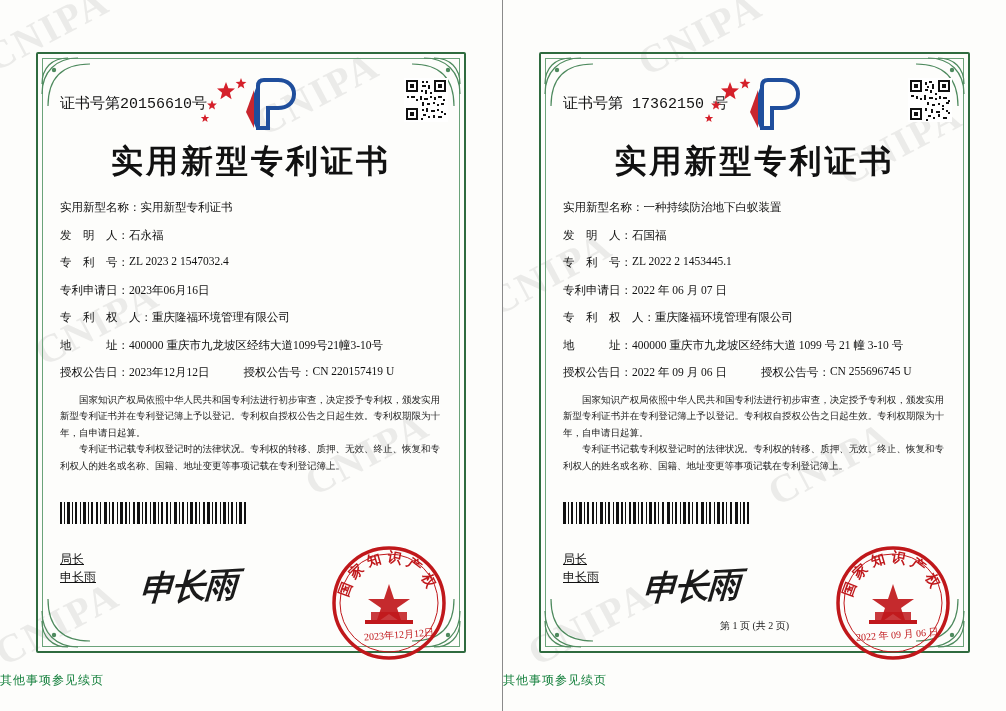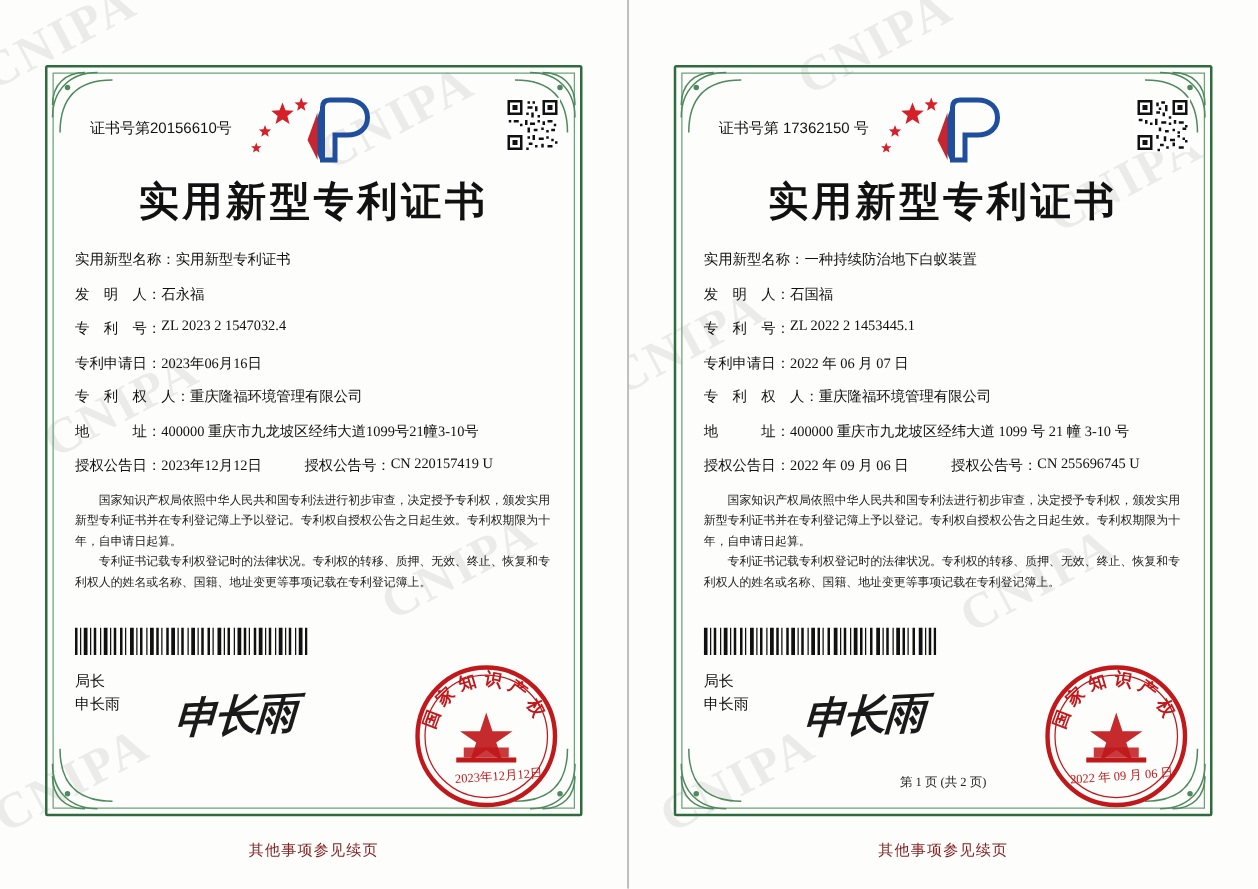--- a/index.html
+++ b/index.html
@@ -47,23 +47,23 @@
   }
   .corner svg{display:block;}
   .content{
     position:absolute;
     left:52px;right:52px;top:70px;bottom:74px;
   }
   .topbar{
     position:relative;height:64px;
   }
   .certno{
-    position:absolute;left:20px;top:24px;
-    font-size:12px;color:#111;
-    font-family:Liberation Sans, sans-serif;
+    position:absolute;left:8px;top:24px;
+    font-size:15px;color:#111;
+    font-family:Liberation Mono, monospace;
     white-space:nowrap;
   }
   .logo{
     position:absolute;left:50%;transform:translateX(-50%);top:6px;
     width:110px;height:56px;
   }
   .qr{
     position:absolute;right:2px;top:8px;
     width:44px;height:44px;
   }
@@ -110,21 +110,22 @@
     position:relative;
     margin-top:8px;
     padding-left:8px;
     height:86px;
   }
   .director{
     font-size:12px;
     line-height:1.5;
     color:#111;
     font-family:"Liberation Serif", serif;
-    margin-top:12px;
+    margin-top:26px;
+    text-decoration:underline;
   }
   .signature{
     position:absolute;
     left:88px;top:14px;
     font-size:34px;
     color:#1a1a1a;
     font-family:"Liberation Serif", serif;
     font-style:italic;
     font-weight:bold;
     letter-spacing:-2px;
@@ -148,23 +149,23 @@
     position:absolute;
     left:0;right:0;bottom:4px;
     text-align:center;
     font-size:10px;
     color:#222;
     font-family:"Liberation Serif", serif;
   }
   .footnote{
     position:absolute;
     left:0;right:0;bottom:22px;
-    text-align:center;
+    text-align:left;
     font-size:12px;
-    color:#7f1d1d;
+    color:#15803d;
     font-family:"Liberation Serif", serif;
     letter-spacing:1px;
   }
 </style>
 </head>
 <body>
 
 <div class="page">
 
   <div class="cert left">

